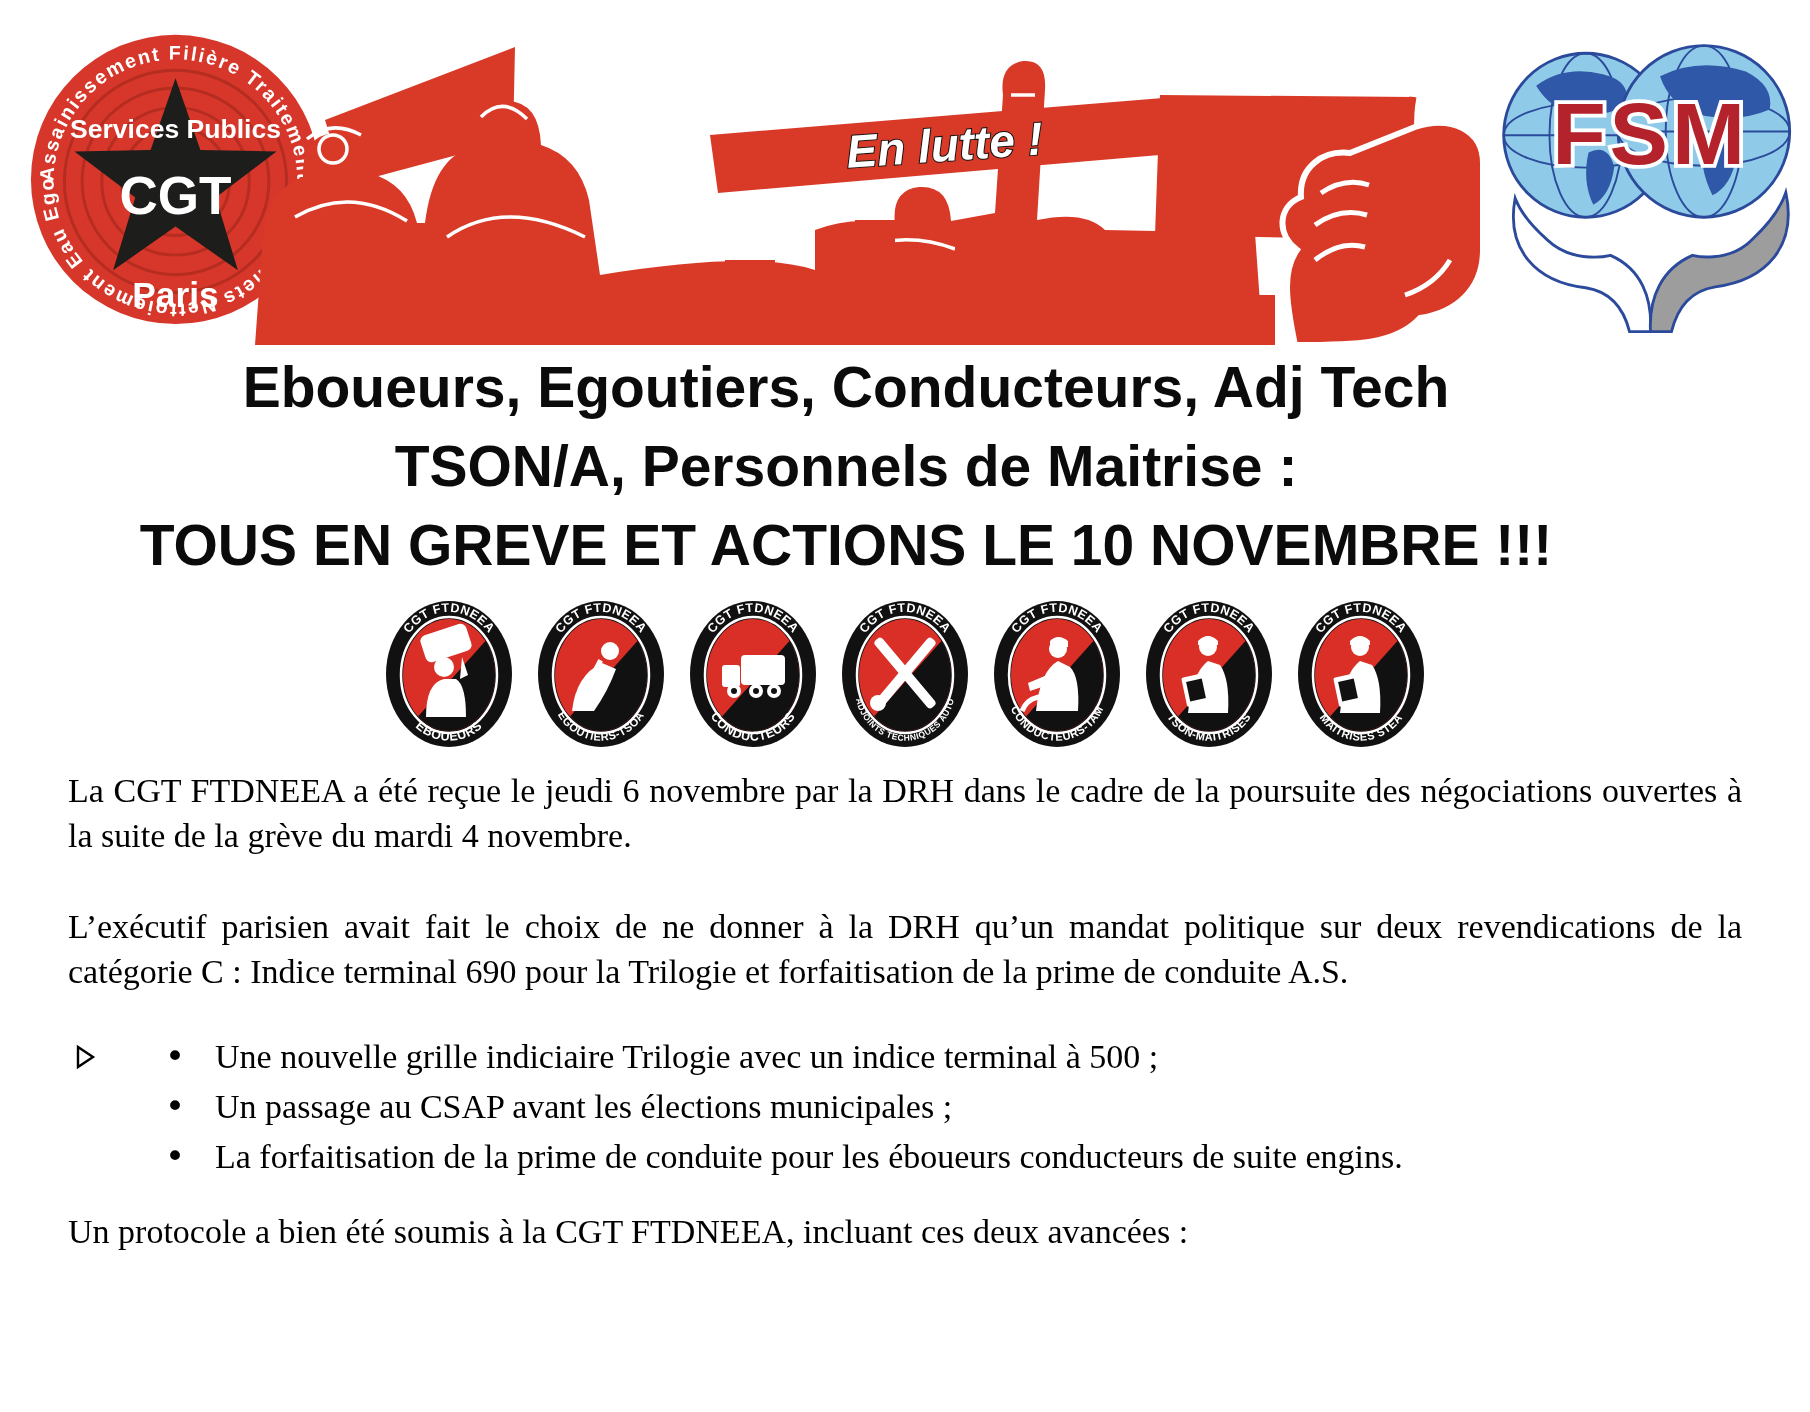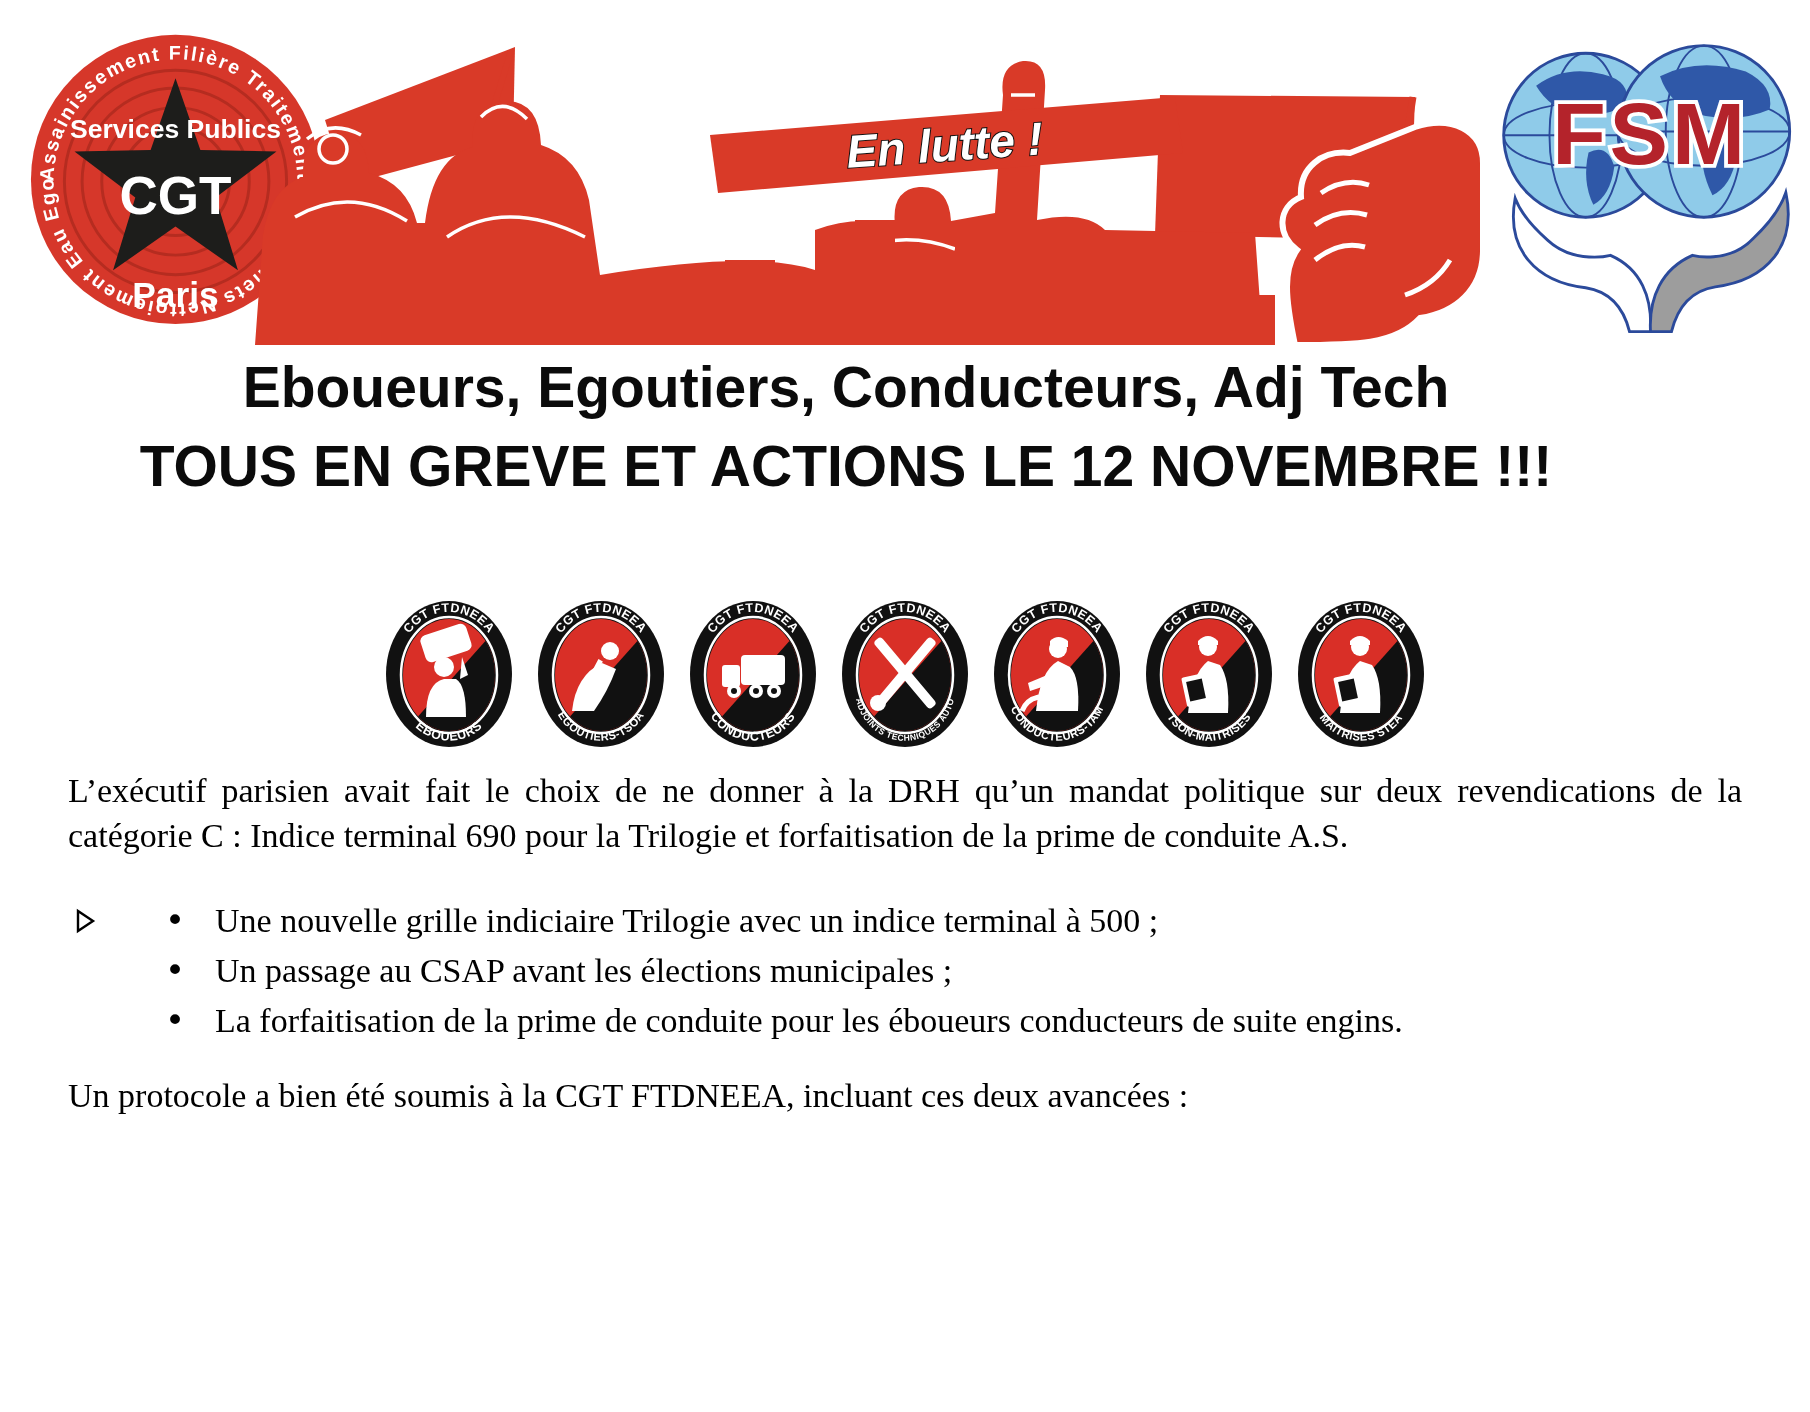--- a/index.html
+++ b/index.html
@@ -133,21 +133,22 @@
       <path fill="#ffffff" stroke="#2b4a9b" stroke-width="3" d="M18,178 C8,232 40,266 92,272 C118,276 132,294 138,318 L160,318 C162,282 150,252 118,238
            C118,238 80,248 52,222 C36,208 24,194 18,178 Z"></path>
       <path fill="#9d9d9d" stroke="#2b4a9b" stroke-width="3" d="M302,172 C314,228 282,264 228,271 C202,275 188,294 182,318 L160,318 C158,282 172,252 204,238
            C204,238 242,248 268,220 C284,205 296,190 302,172 Z"></path>
       <text class="fsm-text" x="160" y="142">FSM</text>
     </svg>
   </header>
 
   <section class="title-block">
     <div>Eboueurs, Egoutiers, Conducteurs, Adj Tech</div>
-    <div>TOUS EN GREVE ET ACTIONS LE 12 NOVEMBRE !!!</div>
+    <div>TSON/A, Personnels de Maitrise :</div>
+    <div>TOUS EN GREVE ET ACTIONS LE 10 NOVEMBRE !!!</div>
   </section>
 
   <div class="badges-row" id="badges">
     <svg class="badge" viewBox="0 0 130 150">
       <defs>
           <clipPath id="bclip0">
             <ellipse cx="65" cy="76" rx="46" ry="56"></ellipse>
           </clipPath>
         </defs>
       <ellipse cx="65" cy="75" rx="63" ry="73" fill="#111111"></ellipse>
@@ -334,20 +335,21 @@
       <path id="btop6" d="M 14,62 A 52,61 0 0 1 116,62" fill="none"></path>
       <text class="badge-arc">
         <textPath href="#btop6" startOffset="50%" text-anchor="middle">CGT FTDNEEA</textPath></text>
       <path id="bbot6" d="M 16,100 A 50,52 0 0 0 114,100" fill="none"></path>
       <text class="badge-arc" style="font-size:11px">
         <textPath href="#bbot6" startOffset="50%" text-anchor="middle">MAITRISES STEA</textPath></text>
     </svg>
     </div>
 
   <main class="body-text">
+    <p class="p-just p1">La CGT FTDNEEA a été reçue le jeudi 6 novembre par la DRH dans le cadre de la poursuite des négociations ouvertes à la suite de la grève du mardi 4 novembre.</p>
     <p class="p-just p2">L’exécutif parisien avait fait le choix de ne donner à la DRH qu’un mandat politique sur deux revendications de la catégorie C : Indice terminal 690 pour la Trilogie et forfaitisation de la prime de conduite A.S.</p>
 
     <div class="arrow-item">
       <svg class="arrow-ico" width="22" height="26">
         <polygon points="3,3 18,13 3,23" fill="#fff" stroke="#000" stroke-width="2.4"></polygon>
       </svg>
     </div>
 
     <ul class="dots">
       <li>

